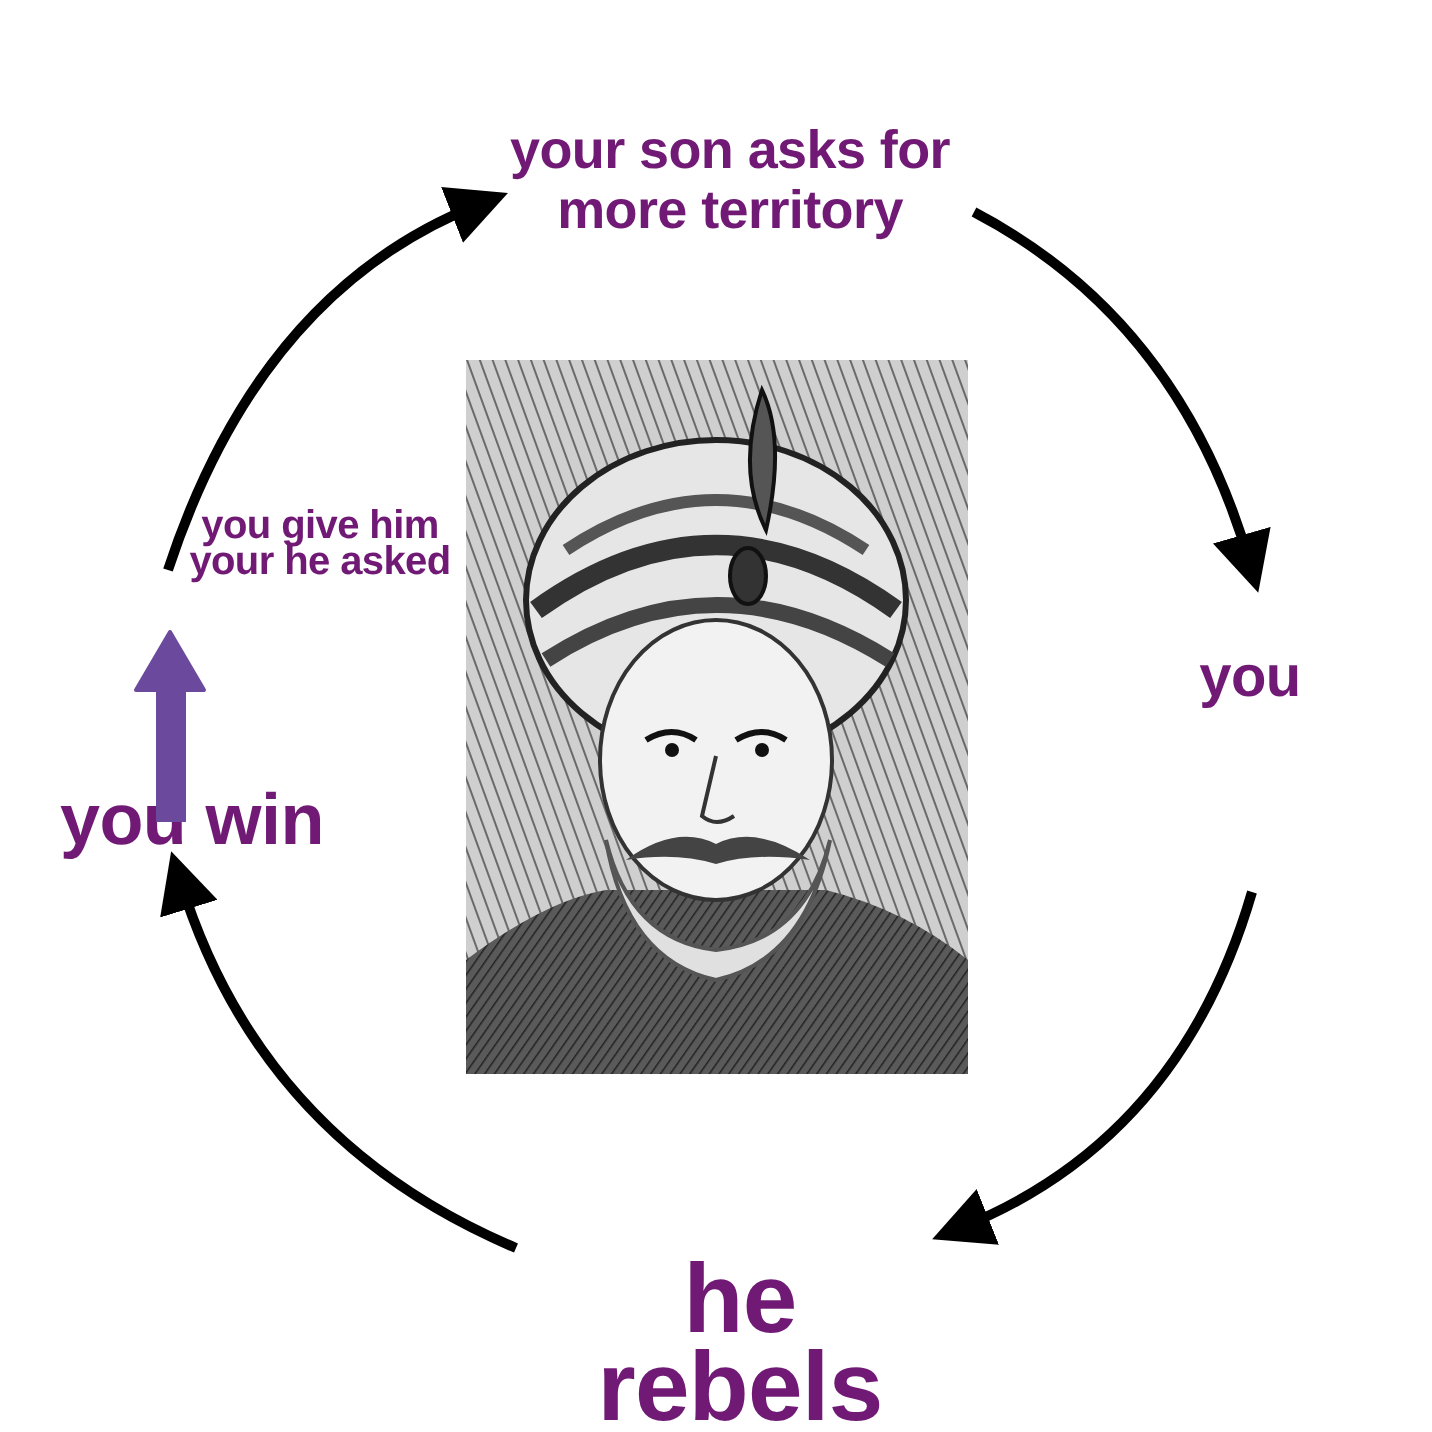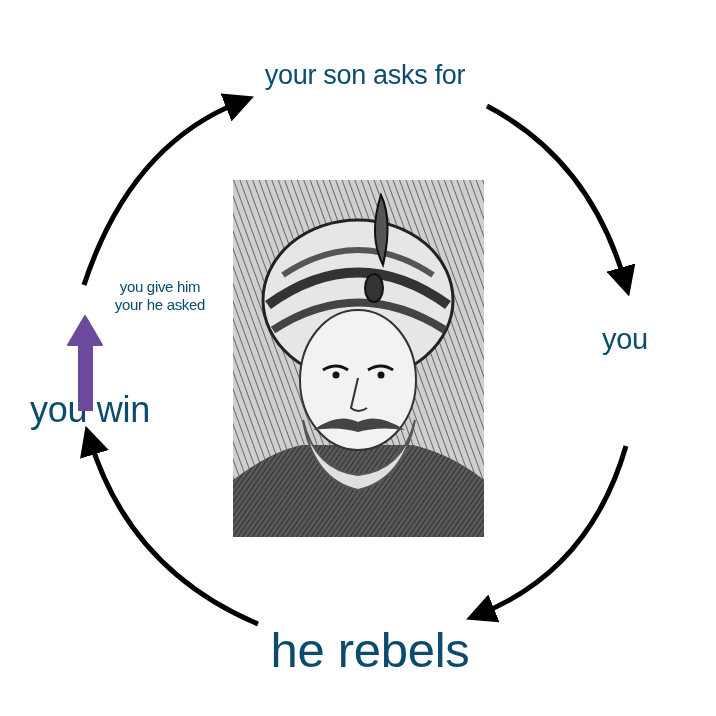--- a/index.html
+++ b/index.html
@@ -1,32 +1,33 @@
 <!DOCTYPE html>
 <html><head>
   <meta charset="utf-8">
   <style>
     html, body { margin:0; padding:0; background:#ffffff; }
     body { width:716px; height:716px; position:relative; overflow:hidden;
            font-family:"Liberation Sans", "DejaVu Sans", sans-serif; color:#111; }
-    .label { position:absolute; text-align:center; font-weight:normal; color:#0c4a6e; letter-spacing:-0.3px; }
+    .label { position:absolute; text-align:center; font-weight:bold; color:#701a75; letter-spacing:-0.3px; }
     #lbl-top { left:240px; top:60px; width:250px; font-size:27px; line-height:30px; }
     #lbl-right { left:545px; top:320px; width:160px; font-size:29px; line-height:38px; }
     #lbl-bottom { left:270px; top:628px; width:200px; font-size:49px; line-height:44px; }
     #lbl-left { left:30px; top:388px; width:170px; font-size:36px; line-height:44px; text-align:left; z-index:1; }
-    #lbl-note { left:90px; top:278px; width:140px; font-size:15px; line-height:18px; z-index:3; }
+    #lbl-note { left:90px; top:254px; width:140px; font-size:20px; line-height:18px; z-index:3; }
     svg.arrows { position:absolute; left:0; top:0; width:716px; height:716px; z-index:2; pointer-events:none; }
     .portrait { position:absolute; left:233px; top:180px; width:251px; height:357px; background:#d8d8d8; overflow:hidden; }
     .portrait svg { width:100%; height:100%; display:block; }
   </style>
 </head>
 <body>
 
 <div id="lbl-top" class="label">
   <div>your son asks for</div>
+  <div>more territory</div>
 </div>
 
 <div id="lbl-right" class="label">
   <div>you</div>
 </div>
 
 <div id="lbl-bottom" class="label">he rebels</div>
 
 <div id="lbl-left" class="label">you win</div>
 

